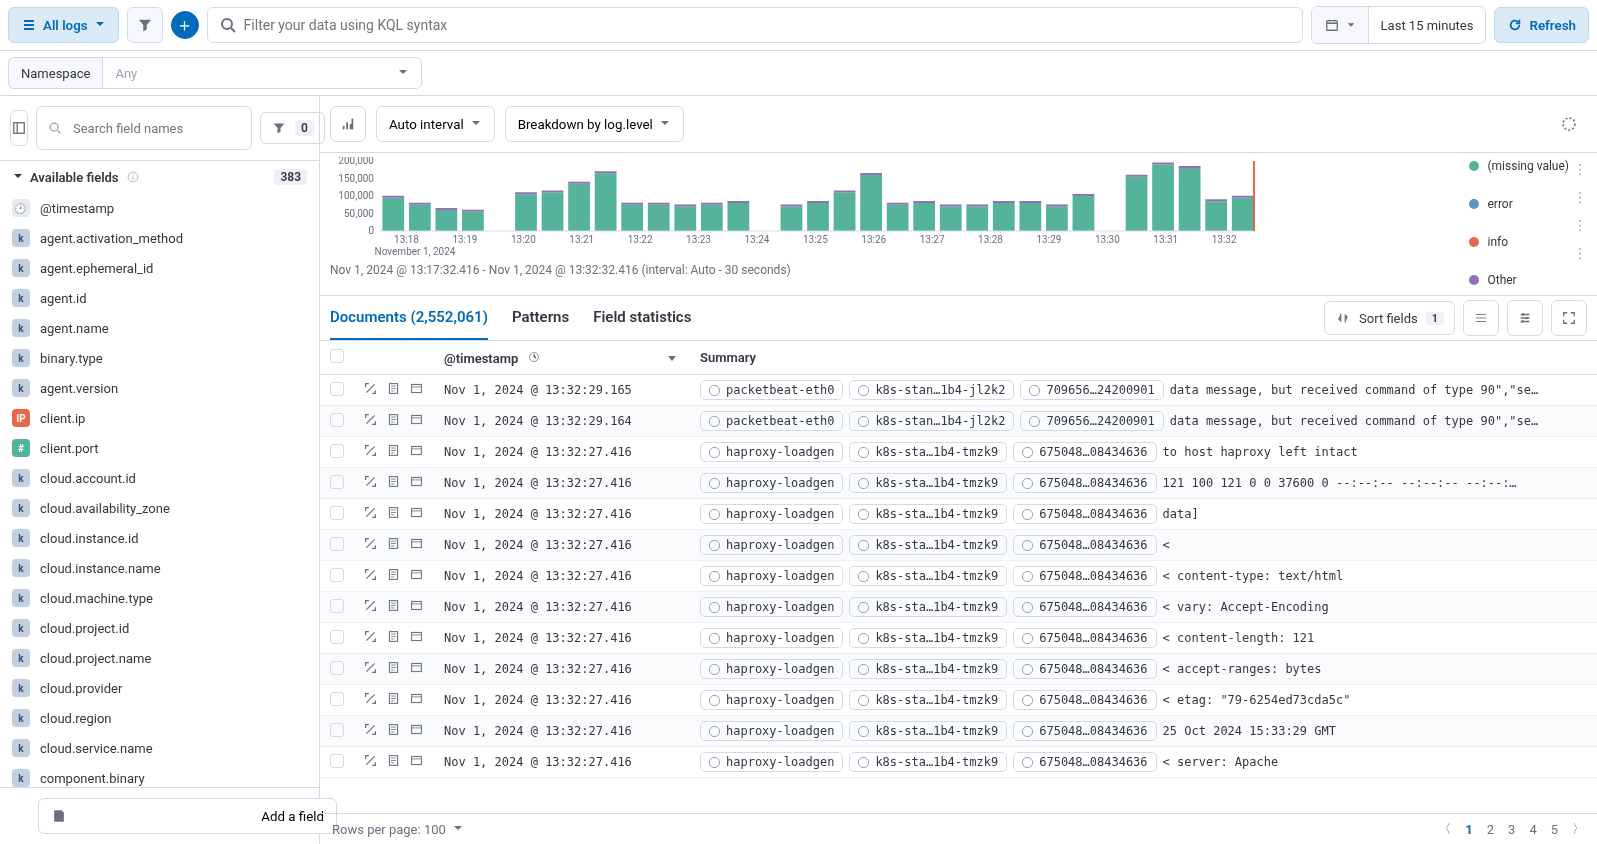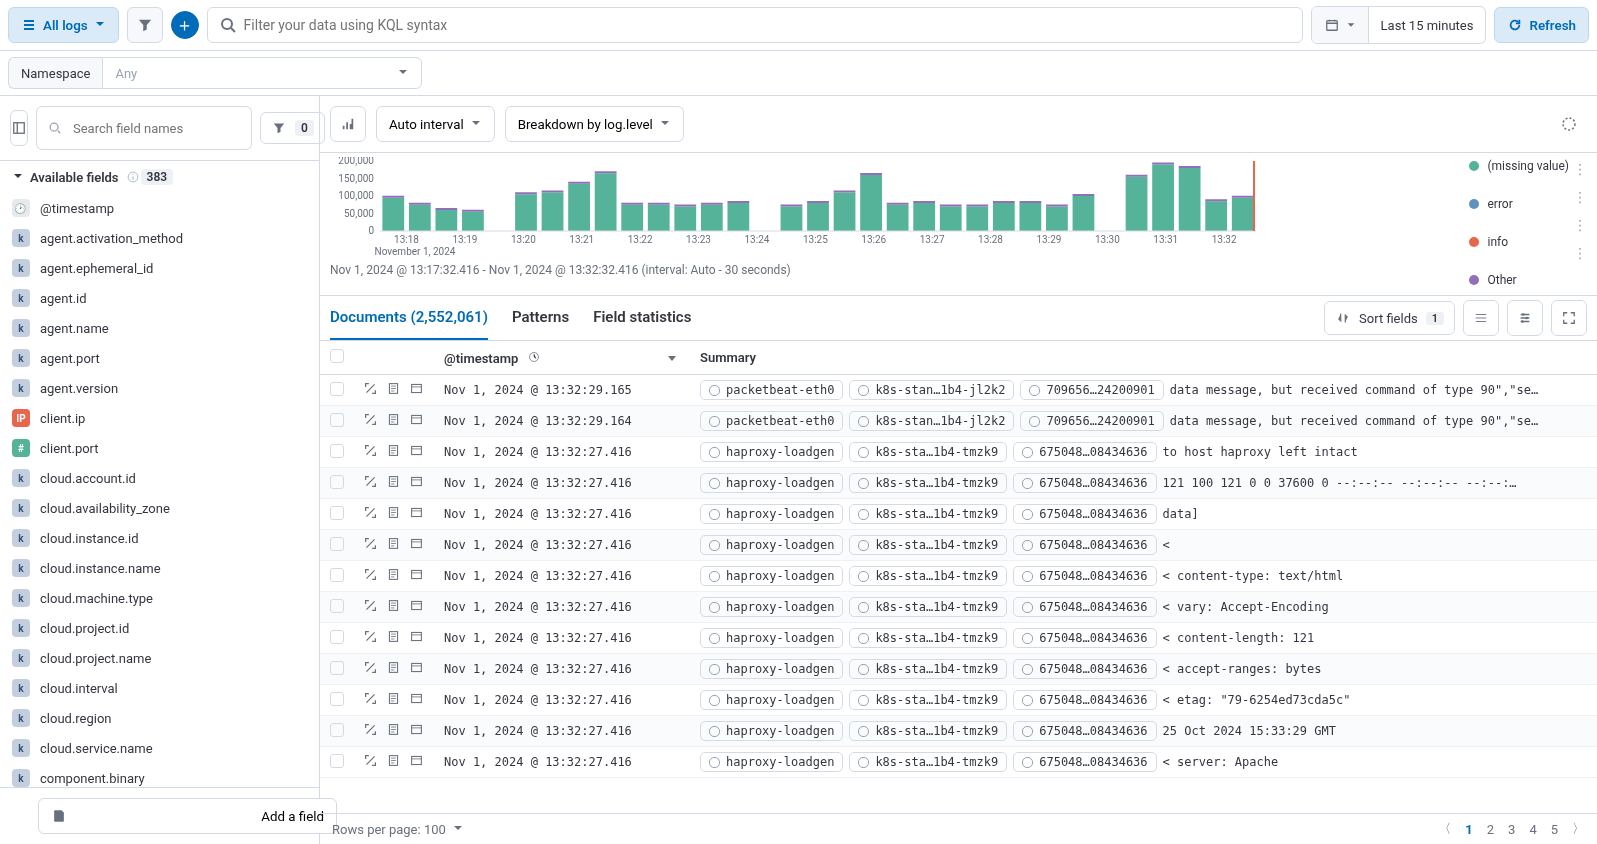--- a/index.html
+++ b/index.html
@@ -34,21 +34,21 @@
   .ns-label{background:var(--bg-subtle);border:1px solid var(--border);border-radius:6px 0 0 6px;height:32px;display:flex;align-items:center;padding:0 12px;font-weight:400;border-right:0;}
   .ns-select{border:1px solid var(--border);border-radius:0 6px 6px 0;height:32px;display:flex;align-items:center;padding:0 12px;gap:120px;color:var(--text-light);min-width:320px;justify-content:space-between;cursor:pointer;}
   
   .body{flex:1;display:flex;min-height:0;}
   .sidebar{width:320px;border-right:1px solid var(--border);display:flex;flex-direction:column;min-height:0;}
   .sb-top{display:flex;align-items:center;gap:8px;padding:10px;border-bottom:1px solid var(--border);}
   .sb-search{flex:1;display:flex;align-items:center;gap:8px;height:44px;padding:0 10px;border:1px solid var(--border);border-radius:6px;color:var(--text-light);}
   .sb-search input{flex:1;border:0;outline:0;background:transparent;font-size:13px;}
   .sb-filter{display:flex;align-items:center;gap:8px;height:32px;padding:0 10px;border:1px solid var(--border);border-radius:6px;cursor:pointer;}
   .count-pill{background:#edf0f5;border-radius:4px;padding:1px 6px;font-size:12px;font-weight:600;}
-  .sb-section{display:flex;align-items:center;justify-content:flex-start;padding:8px 12px;font-weight:600;}
+  .sb-section{display:flex;align-items:center;justify-content:space-between;padding:8px 12px;font-weight:600;}
   .sb-section .left{display:flex;align-items:center;gap:6px;}
   .fields{flex:1;overflow:auto;}
   .field-row{display:flex;align-items:center;gap:10px;padding:6px 12px;cursor:pointer;}
   .ftype{width:18px;height:18px;border-radius:4px;display:flex;align-items:center;justify-content:center;font-size:10px;font-weight:700;color:#fff;}
   .ftype.k{background:#c3cfdf;color:#3a5276;}
   .ftype.ip{background:#e7664c;}
   .ftype.num{background:#54b399;}
   .ftype.date{background:#e7e9ee;color:#555;}
   .sb-footer{padding:10px;border-top:1px solid var(--border);}
   .add-field{width:100%;justify-content:space-between;margin-left:28px;}
@@ -241,21 +241,21 @@
           <div class="field-row">
             <span class="ftype k">k</span>
             <span>agent.id</span>
           </div>
           <div class="field-row">
             <span class="ftype k">k</span>
             <span>agent.name</span>
           </div>
           <div class="field-row">
             <span class="ftype k">k</span>
-            <span>agent.port</span>
+            <span>binary.type</span>
           </div>
           <div class="field-row">
             <span class="ftype k">k</span>
             <span>agent.version</span>
           </div>
           <div class="field-row">
             <span class="ftype ip">IP</span>
             <span>client.ip</span>
           </div>
           <div class="field-row">
@@ -285,21 +285,21 @@
           <div class="field-row">
             <span class="ftype k">k</span>
             <span>cloud.project.id</span>
           </div>
           <div class="field-row">
             <span class="ftype k">k</span>
             <span>cloud.project.name</span>
           </div>
           <div class="field-row">
             <span class="ftype k">k</span>
-            <span>cloud.interval</span>
+            <span>cloud.provider</span>
           </div>
           <div class="field-row">
             <span class="ftype k">k</span>
             <span>cloud.region</span>
           </div>
           <div class="field-row">
             <span class="ftype k">k</span>
             <span>cloud.service.name</span>
           </div>
           <div class="field-row">

